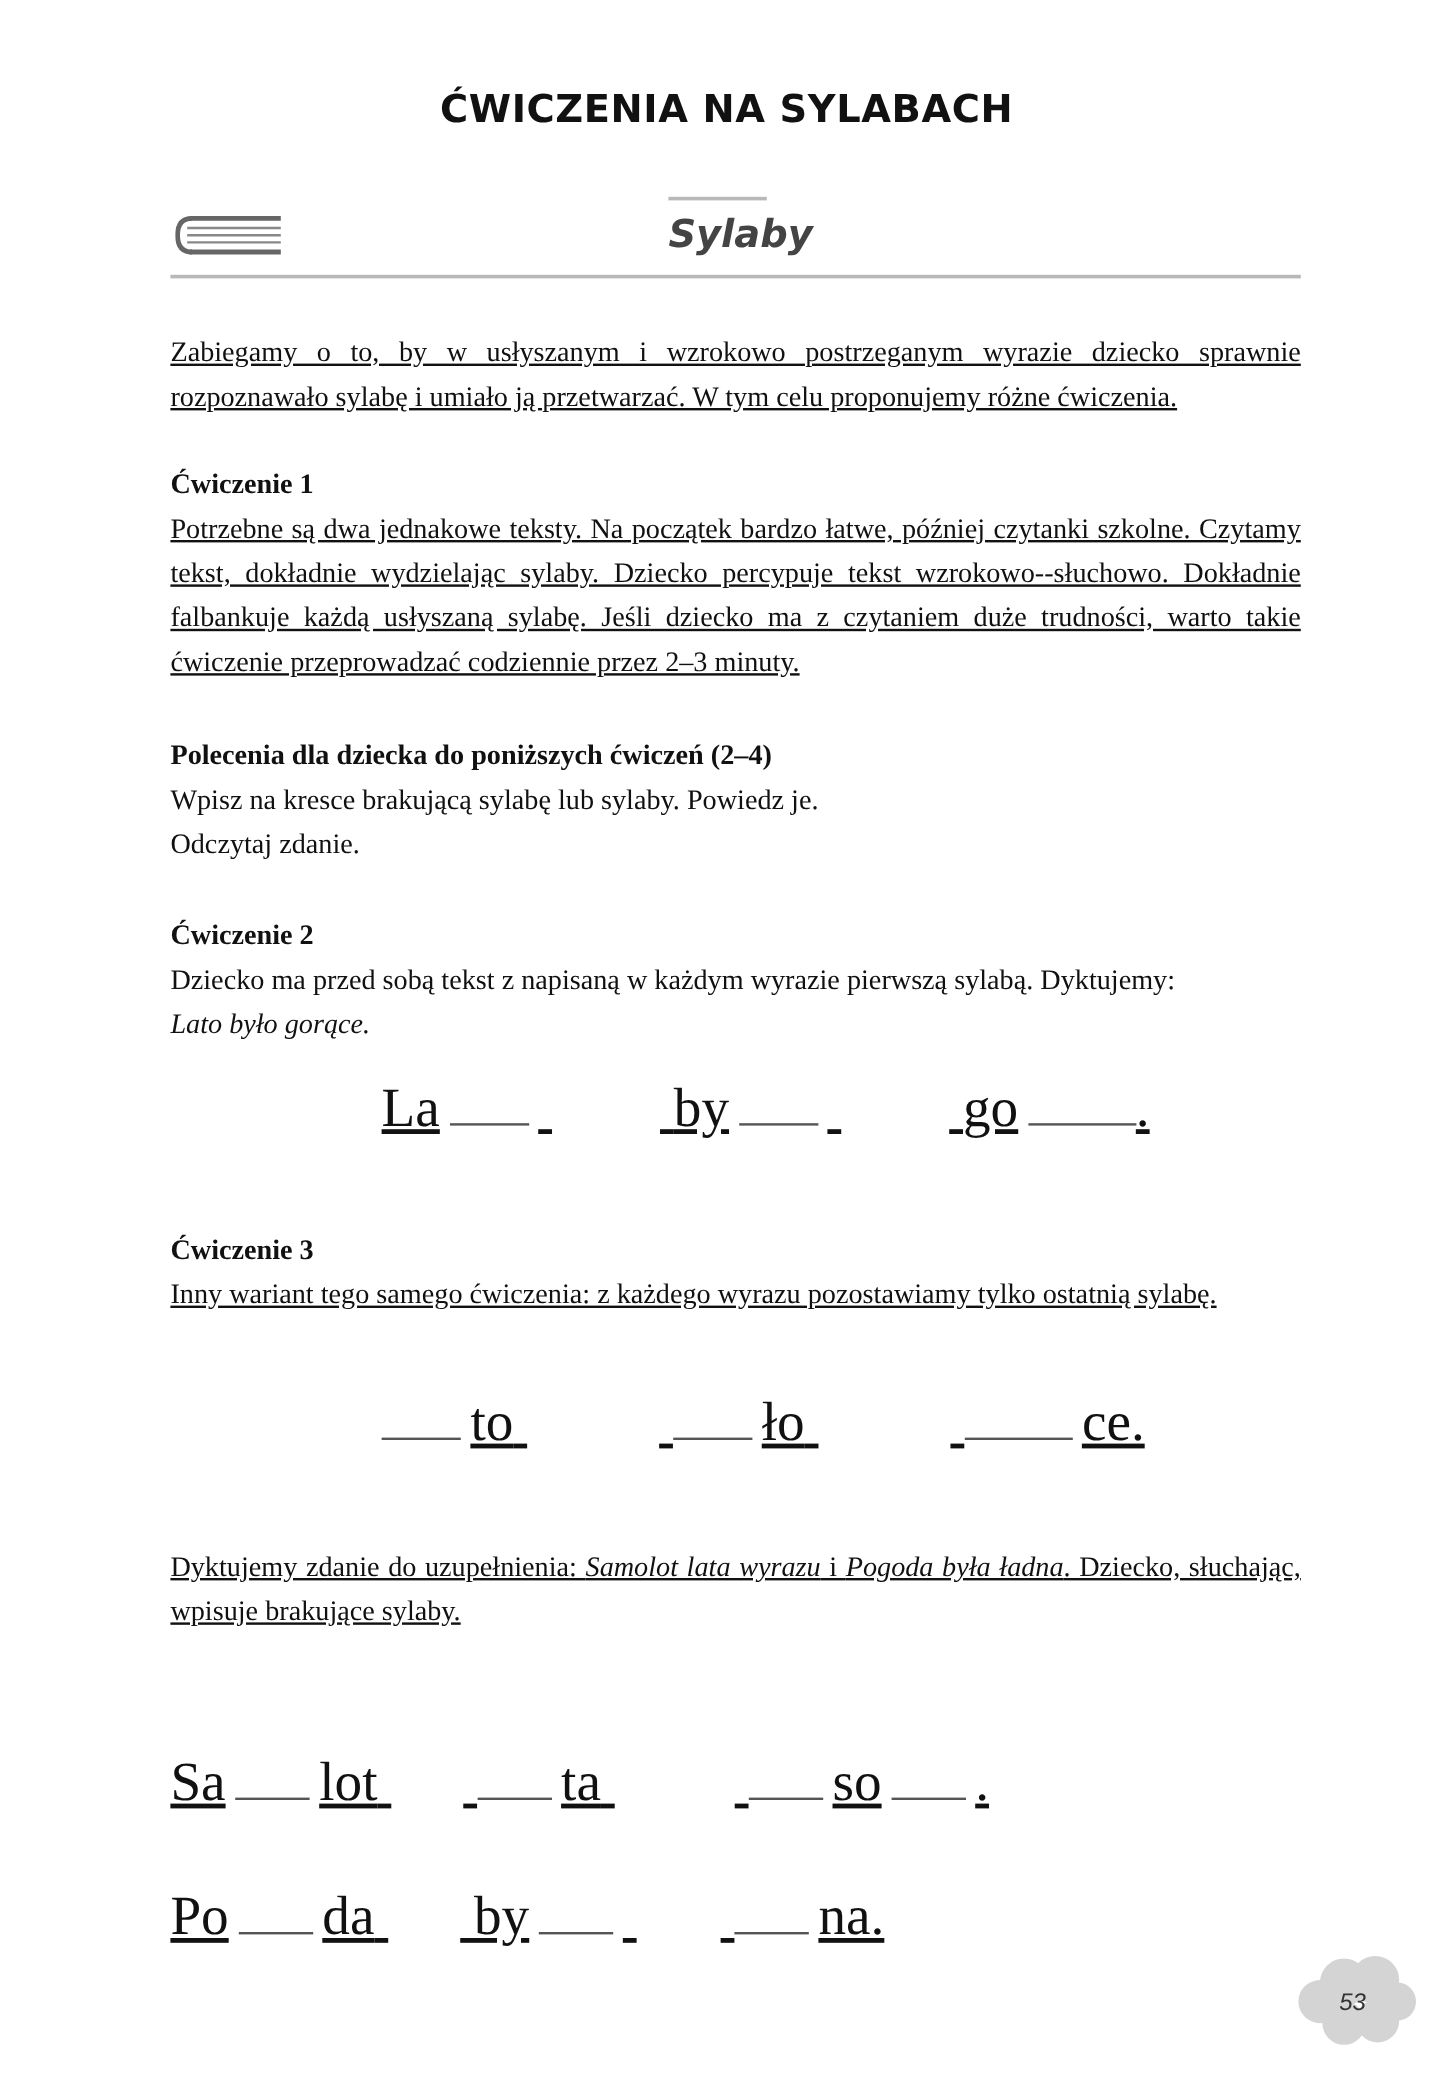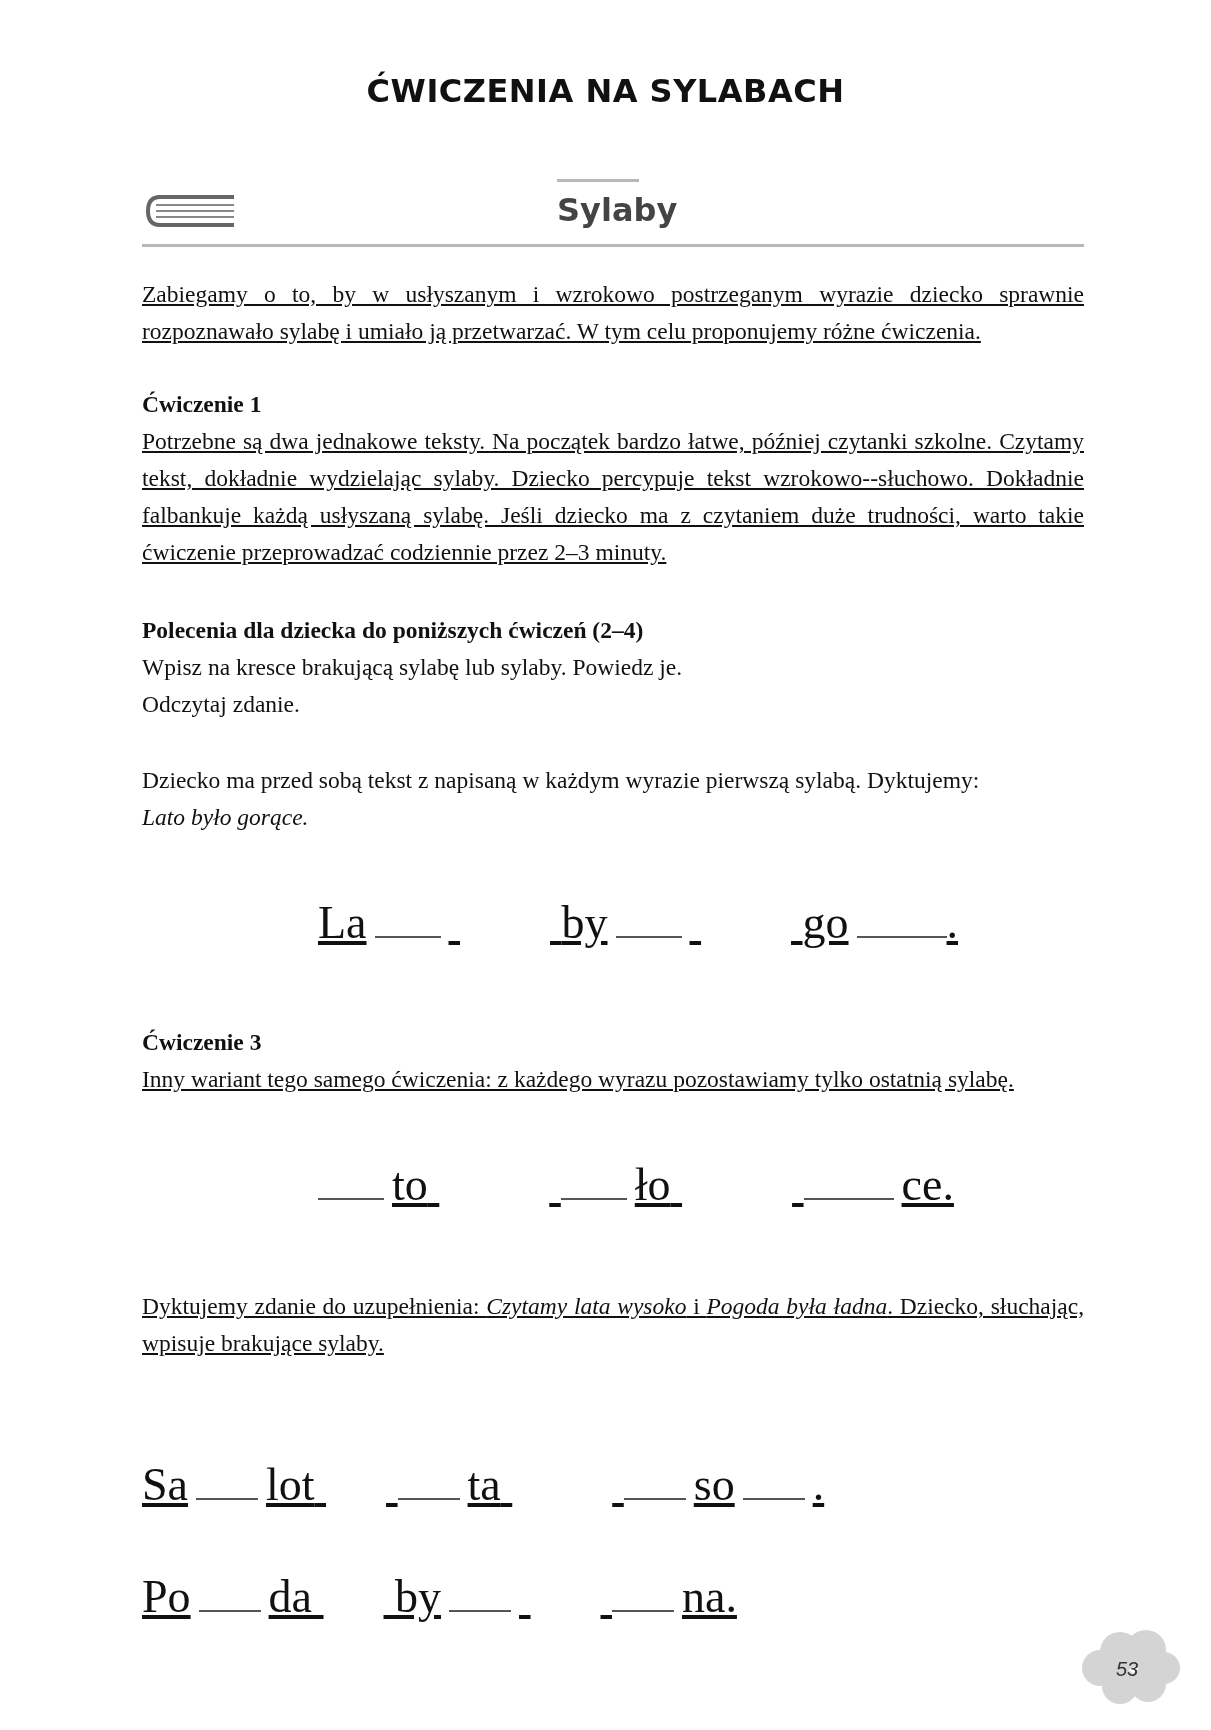--- a/index.html
+++ b/index.html
@@ -1,18 +1,18 @@
 <!DOCTYPE html>
 <html><head>
 <meta charset="utf-8">
 <style>
   html, body { margin: 0; padding: 0; background: #ffffff; }
   body { width: 1211px; height: 1730px; position: relative; overflow: hidden; font-family: "Liberation Serif", serif; color: #111; }
   .title { position: absolute; top: 72px; left: 0; width: 1211px; text-align: center; font-family: "DejaVu Sans", sans-serif; font-weight: bold; font-size: 32px; letter-spacing: 0.5px; color: #111; }
-  .section-head { position: absolute; top: 179px; left: 142px; width: 942px; height: 68px; }
+  .section-head { position: absolute; top: 164px; left: 142px; width: 942px; height: 68px; font-style: italic; }
   .section-head .bottom-rule { position: absolute; left: 0; right: 0; bottom: 0; height: 3px; background: #b8b8b8; }
   .section-head .top-rule { position: absolute; left: 415px; width: 82px; top: 0; height: 3px; background: #b8b8b8; }
   .section-head .sub { position: absolute; left: 415px; top: 12px; font-family: "DejaVu Sans", sans-serif; font-weight: bold; font-size: 32px; color: #444; }
   .book-icon { position: absolute; left: 4px; top: 14px; width: 92px; height: 36px; }
   .content { position: absolute; left: 142px; width: 942px; font-size: 23.5px; line-height: 37px; }
   .content p { margin: 0; text-align: justify; text-decoration: underline; }
   .bold { font-weight: bold; }
   .it { font-style: italic; }
   .blanks { position: absolute; font-size: 46px; font-family: "Liberation Serif", serif; white-space: nowrap; text-decoration: underline; }
   .blank { display: inline-block; border-bottom: 2px solid #555; height: 0; vertical-align: baseline; margin: 0 8px; }
@@ -47,20 +47,21 @@
   <p>Potrzebne są dwa jednakowe teksty. Na początek bardzo łatwe, później czytanki szkolne. Czytamy tekst, dokładnie wydzielając sylaby. Dziecko percypuje tekst wzrokowo--słuchowo. Dokładnie falbankuje każdą usłyszaną sylabę. Jeśli dziecko ma z czytaniem duże trudności, warto takie ćwiczenie przeprowadzać codziennie przez 2–3 minuty.</p>
 </div>
 
 <div class="content" style="top:612px;">
   <div class="bold">Polecenia dla dziecka do poniższych ćwiczeń (2–4)</div>
   <div>Wpisz na kresce brakującą sylabę lub sylaby. Powiedz je.</div>
   <div>Odczytaj zdanie.</div>
 </div>
 
 <div class="content" style="top:762px;">
+  <div class="bold">Ćwiczenie 2</div>
   <div>Dziecko ma przed sobą tekst z napisaną w każdym wyrazie pierwszą sylabą. Dyktujemy:</div>
   <div class="it">Lato było gorące.</div>
 </div>
 
 <div class="blanks" style="top:896px; left:318px;">
   <span>La</span><span class="blank" style="width:66px;"></span>
   <span style="display:inline-block;width:90px;"></span>
   <span>by</span><span class="blank" style="width:66px;"></span>
   <span style="display:inline-block;width:90px;"></span>
   <span>go</span><span class="blank" style="width:90px;margin-right:0;"></span><span>.</span>
@@ -73,21 +74,21 @@
 
 <div class="blanks" style="top:1158px; left:318px;">
   <span class="blank" style="width:66px;margin-left:0;"></span><span>to</span>
   <span style="display:inline-block;width:110px;"></span>
   <span class="blank" style="width:66px;margin-left:0;"></span><span>ło</span>
   <span style="display:inline-block;width:110px;"></span>
   <span class="blank" style="width:90px;margin-left:0;"></span><span>ce.</span>
 </div>
 
 <div class="content" style="top:1288px;">
-  <p><span>Dyktujemy zdanie do uzupełnienia: </span><span class="it">Czytamy lata wysoko</span><span> i </span><span class="it">Pogoda była ładna</span><span>. Dziecko, słuchając, wpisuje brakujące sylaby.</span></p>
+  <p><span>Dyktujemy zdanie do uzupełnienia: </span><span class="it">Samolot lata wyrazu</span><span> i </span><span class="it">Pogoda była ładna</span><span>. Dziecko, słuchając, wpisuje brakujące sylaby.</span></p>
 </div>
 
 <div class="blanks" style="top:1458px; left:142px;">
   <span>Sa</span><span class="blank" style="width:62px;"></span><span>lot</span>
   <span style="display:inline-block;width:60px;"></span>
   <span class="blank" style="width:62px;margin-left:0;"></span><span>ta</span>
   <span style="display:inline-block;width:100px;"></span>
   <span class="blank" style="width:62px;margin-left:0;"></span><span>so</span><span class="blank" style="width:62px;"></span><span>.</span>
 </div>
 

